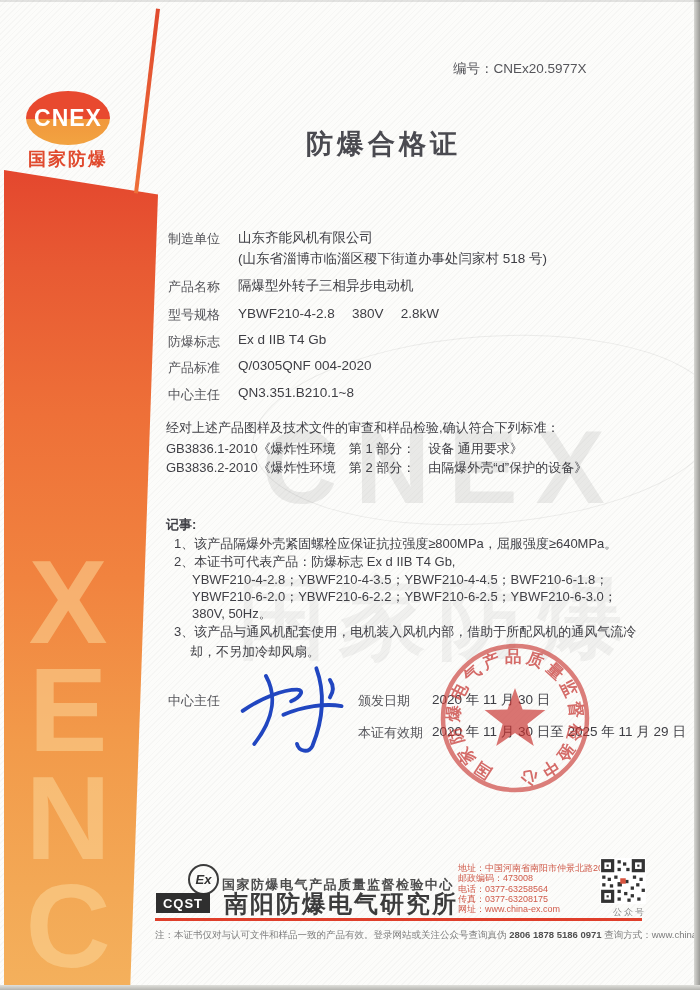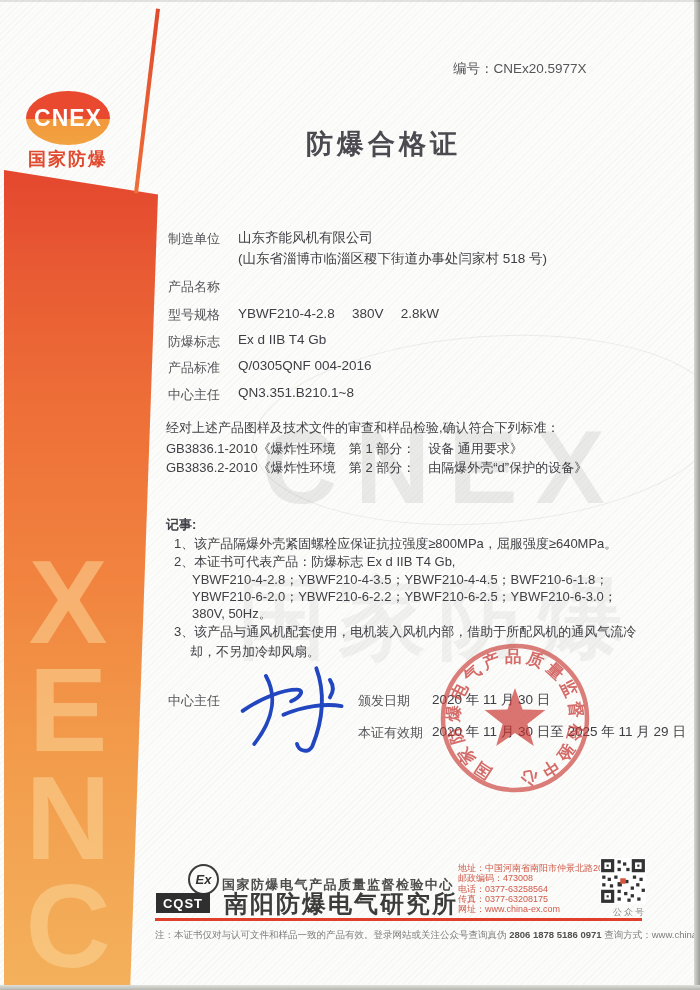--- a/index.html
+++ b/index.html
@@ -72,29 +72,30 @@
 
   <div id="wm-ellipse" class="abs"></div>
   <div id="wm-cnex" class="abs wm">CNEX</div>
   <div id="wm-gjfb" class="abs wm">国家防爆</div>
 
   <div class="abs label" style="left:168px;top:230px">制造单位</div>
   <div class="abs value" style="left:238px;top:229px">山东齐能风机有限公司</div>
   <div class="abs value" style="left:238px;top:250px">(山东省淄博市临淄区稷下街道办事处闫家村 518 号)</div>
 
   <div class="abs label" style="left:168px;top:278px">产品名称</div>
+  <div class="abs value" style="left:238px;top:277px">隔爆型外转子三相异步电动机</div>
 
   <div class="abs label" style="left:168px;top:306px">型号规格</div>
   <div class="abs value" style="left:238px;top:305px">YBWF210-4-2.8　 380V　 2.8kW</div>
 
   <div class="abs label" style="left:168px;top:333px">防爆标志</div>
   <div class="abs value" style="left:238px;top:332px">Ex d IIB T4 Gb</div>
 
   <div class="abs label" style="left:168px;top:359px">产品标准</div>
-  <div class="abs value" style="left:238px;top:358px">Q/0305QNF 004-2016</div>
+  <div class="abs value" style="left:238px;top:358px">Q/0305QNF 004-2020</div>
 
   <div class="abs label" style="left:168px;top:386px">中心主任</div>
   <div class="abs value" style="left:238px;top:385px">QN3.351.B210.1~8</div>
 
   <div class="abs note" style="left:166px;top:419px">经对上述产品图样及技术文件的审查和样品检验,确认符合下列标准：</div>
   <div class="abs note" style="left:166px;top:440px">GB3836.1-2010《爆炸性环境　第 1 部分：　设备 通用要求》</div>
   <div class="abs note" style="left:166px;top:459px">GB3836.2-2010《爆炸性环境　第 2 部分：　由隔爆外壳“d”保护的设备》</div>
 
   <div class="abs note" style="left:166px;top:516px;font-weight:bold">记事:</div>
   <div class="abs note" style="left:174px;top:535px;width:478px">1、该产品隔爆外壳紧固螺栓应保证抗拉强度≥800MPa，屈服强度≥640MPa。</div>

